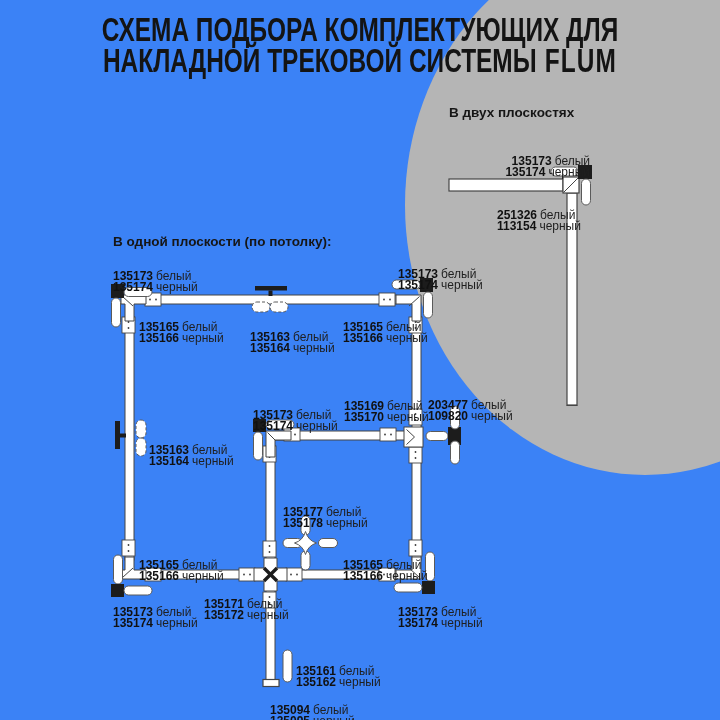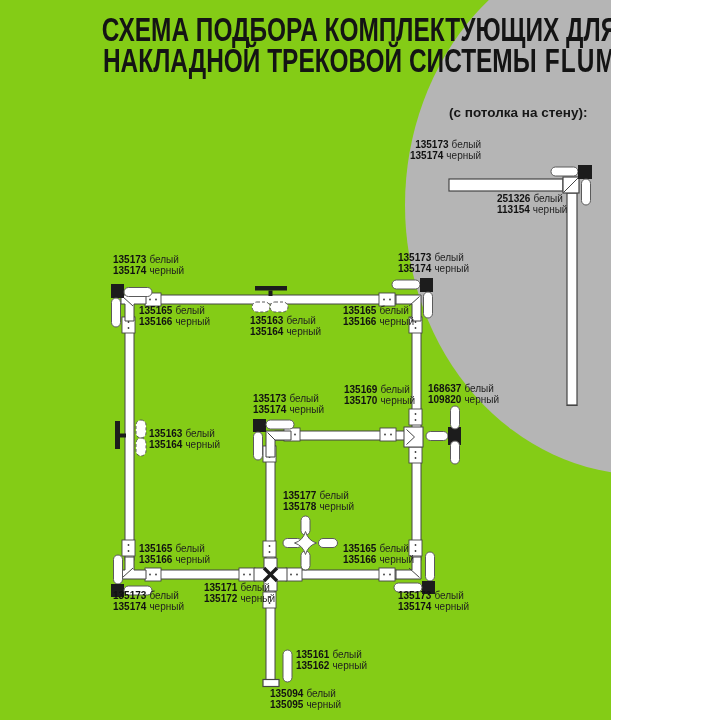--- a/index.html
+++ b/index.html
@@ -3,21 +3,21 @@
 <meta charset="utf-8">
 <style>
   :root{
     --line:#454545;
     --dark:#1c1c1c;
     --ellipse:#b5b5b5;
     --text:#1f1f1f;
   }
   html,body{margin:0;padding:0;}
   body{font-family:"Liberation Sans", sans-serif; background:#fff;}
-  #stage{position:relative;width:611px;height:720px;overflow:hidden;background:#84cc16;}
+  #stage{position:relative;width:720px;height:720px;overflow:hidden;background:#3b82f6;}
   svg{position:absolute;left:0;top:0;}
 
   
   .sv-ellipse{fill:var(--ellipse);}
   .sv-trk{fill:#ffffff;stroke:var(--line);stroke-width:1;}
   .sv-trk2{fill:#ffffff;stroke:var(--line);stroke-width:1.2;}
   .sv-cap{fill:#ffffff;stroke:#5a5a5a;stroke-width:1;}
   .sv-dash{fill:#ffffff;stroke:#5a5a5a;stroke-width:1;stroke-dasharray:3 2;}
   .sv-dark{fill:var(--dark);stroke:none;}
   .sv-box{fill:#ffffff;stroke:var(--line);stroke-width:0.9;}
@@ -29,22 +29,22 @@
   .title{position:absolute;left:10px;top:14px;width:700px;text-align:center;
          font-weight:700;font-size:33px;line-height:31px;color:#141414;z-index:3;}
   .t-line{transform:scaleX(0.74);transform-origin:50% 50%;white-space:nowrap;}
   .brand{margin-left:11px;letter-spacing:1.5px;}
 
   
   .hdg{position:absolute;font-weight:700;font-size:13.5px;line-height:16.5px;
        color:#161616;white-space:nowrap;z-index:3;}
 
   
-  .lbl{position:absolute;font-size:10px;line-height:10.5px;color:var(--text);
-       white-space:nowrap;z-index:3;}
+  .lbl{position:absolute;font-size:12px;line-height:10.5px;color:var(--text);
+       white-space:nowrap;z-index:3;margin-top:16px;}
   .lbl .num{font-weight:700;margin-right:3px;color:#111;}
   .lbl.ra{text-align:right;}
 </style>
 </head>
 <body>
 
 <div id="stage">
 
   <svg width="720" height="720" viewBox="0 0 720 720">
 
@@ -218,22 +218,23 @@
       <rect class="sv-trk2" x="263" y="679.5" width="16" height="7"></rect>
     </g>
   </svg>
 
   <div class="title">
     <div class="t-line">СХЕМА ПОДБОРА КОМПЛЕКТУЮЩИХ ДЛЯ</div>
     <div class="t-line"><span>НАКЛАДНОЙ ТРЕКОВОЙ СИСТЕМЫ</span><span class="brand">FLUM</span></div>
   </div>
 
   <div class="hdg" style="left:449px;top:105px">
-    <div>(с потолка на стену):</div>
-  </div>
+    <div>В двух плоскостях</div>
+  </div>
+  <div class="hdg" style="left:113px;top:234px">В одной плоскости (по потолку):</div>
 
   <div class="lbl ra" style="right:130px;top:140px">
     <div><span class="num">135173</span><span>белый</span></div>
     <div><span class="num">135174</span><span>черный</span></div>
   </div>
   <div class="lbl" style="left:497px;top:194px">
     <div><span class="num">251326</span><span>белый</span></div>
     <div><span class="num">113154</span><span>черный</span></div>
   </div>
 
@@ -263,21 +264,21 @@
   </div>
   <div class="lbl" style="left:253px;top:394px">
     <div><span class="num">135173</span><span>белый</span></div>
     <div><span class="num">135174</span><span>черный</span></div>
   </div>
   <div class="lbl" style="left:344px;top:385px">
     <div><span class="num">135169</span><span>белый</span></div>
     <div><span class="num">135170</span><span>черный</span></div>
   </div>
   <div class="lbl" style="left:428px;top:384px">
-    <div><span class="num">168637</span><span>белый</span></div>
+    <div><span class="num">203477</span><span>белый</span></div>
     <div><span class="num">109820</span><span>черный</span></div>
   </div>
   <div class="lbl" style="left:283px;top:491px">
     <div><span class="num">135177</span><span>белый</span></div>
     <div><span class="num">135178</span><span>черный</span></div>
   </div>
   <div class="lbl" style="left:139px;top:544px">
     <div><span class="num">135165</span><span>белый</span></div>
     <div><span class="num">135166</span><span>черный</span></div>
   </div>

